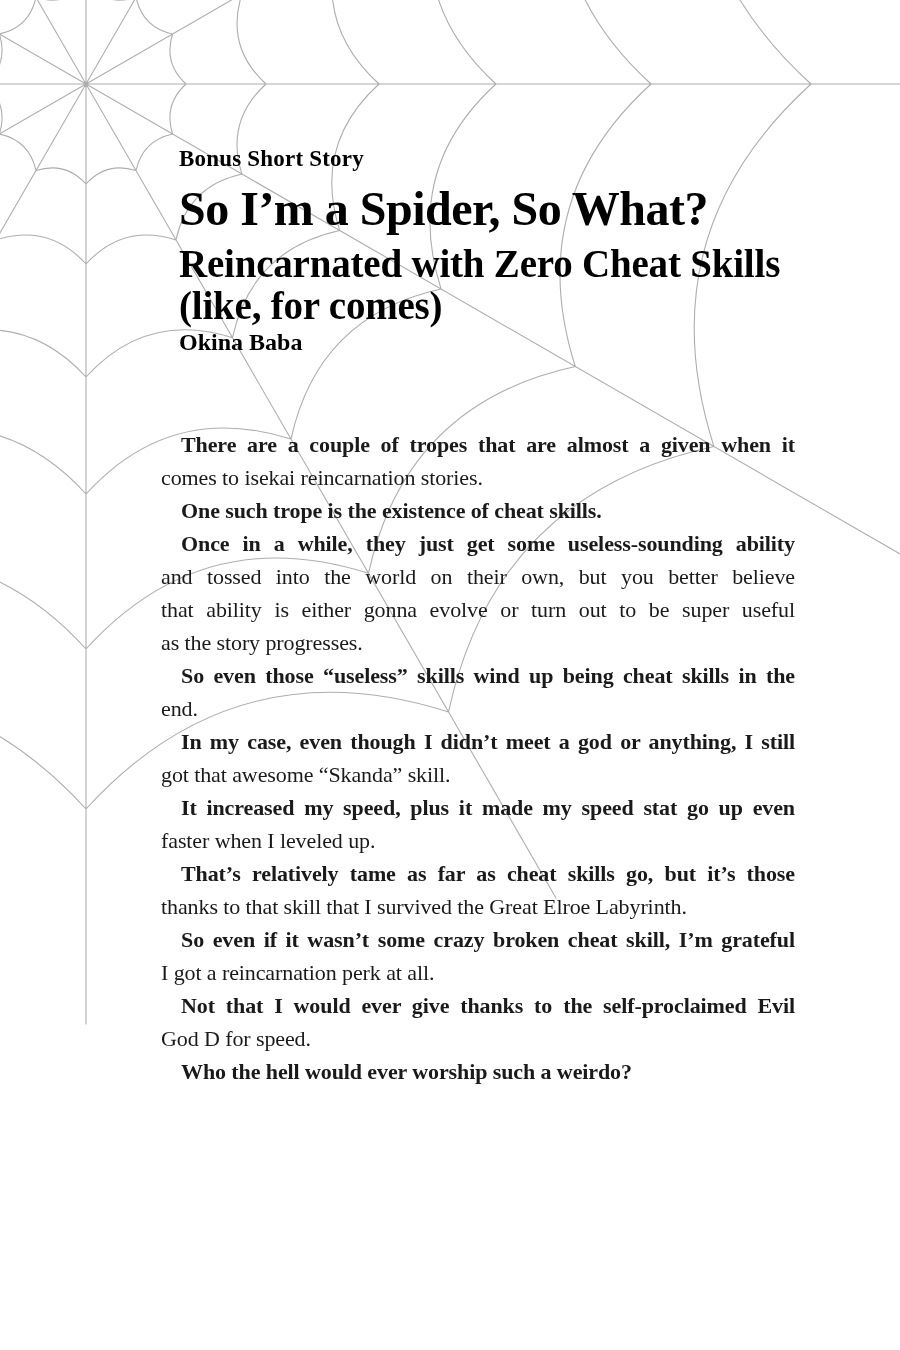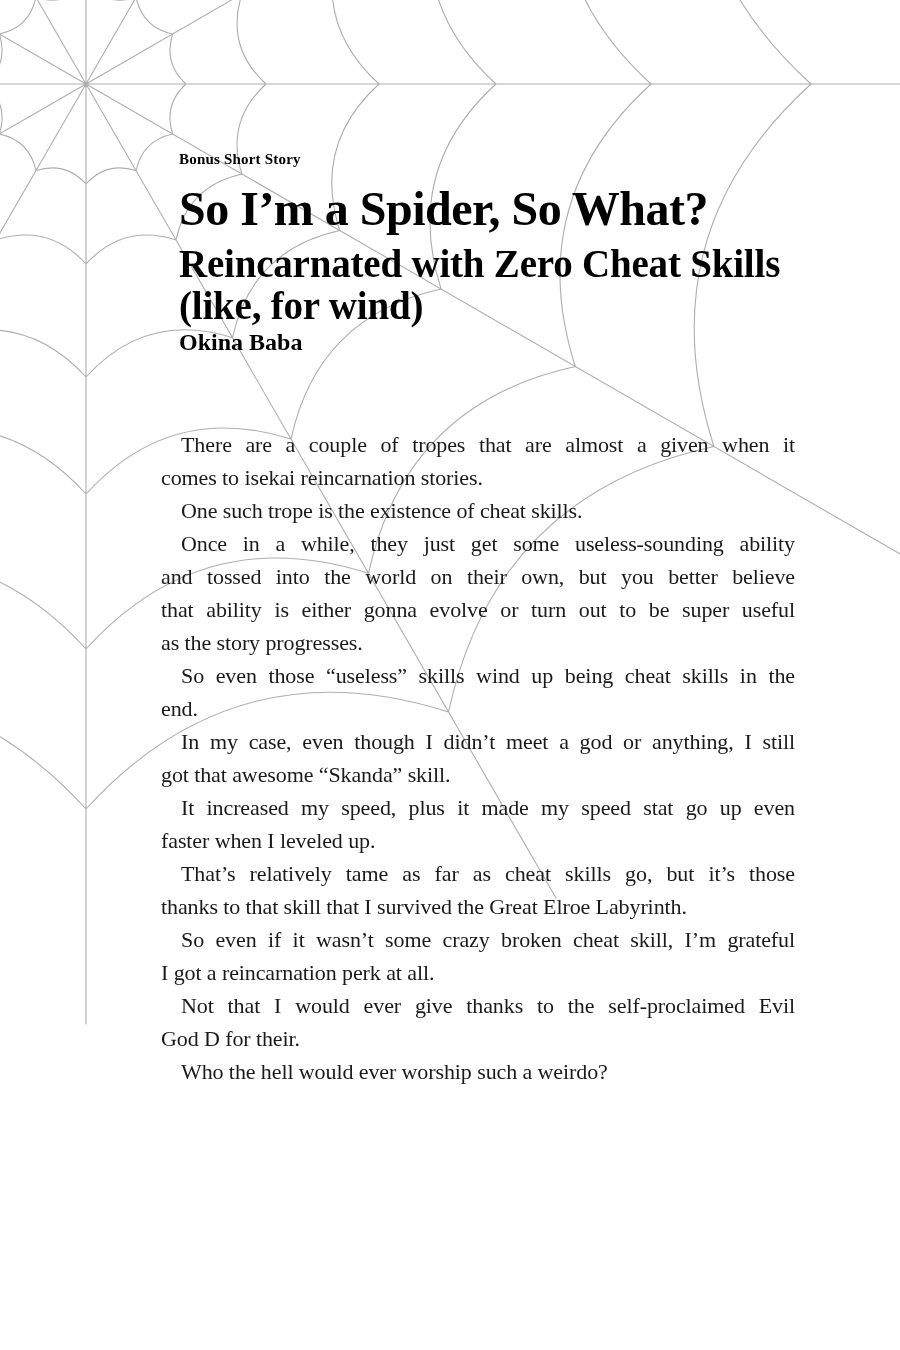--- a/index.html
+++ b/index.html
@@ -17,21 +17,21 @@
     width: 900px; height: 1350px;
     pointer-events: none;
   }
   .header {
     position: absolute;
     left: 179px;
     top: 147px;
     color: #000;
   }
   .kicker {
-    font-size: 15px;
+    font-size: 23px;
     line-height: 24px;
     font-weight: bold;
     letter-spacing: 0.2px;
   }
   .title {
     margin: 10px 0 0 0;
     font-size: 48px;
     line-height: 56px;
     font-weight: bold;
     letter-spacing: -0.5px;
@@ -59,38 +59,38 @@
     line-height: 33px;
     color: #1a1a1a;
     letter-spacing: -0.1px;
   }
   .story .line {
     text-align: justify;
     text-align-last: justify;
     height: 33px;
     overflow: visible;
   }
-  .story .line.para-start { text-indent: 20px; }
+  .story .line.para-start { text-indent: 20px; font-weight: bold; }
   .story .line.para-end { text-align-last: left; }
 </style>
 </head>
 <body>
 
 <div class="page">
 
   <svg class="web" viewBox="0 0 900 1350" aria-hidden="true">
       <path d="M86.0 84.0L1026.0 84.0M86.0 84.0L900.1 554.0M86.0 84.0L556.0 898.1M86.0 84.0L86.0 1024.0M86.0 84.0L-384.0 898.1M86.0 84.0L-728.1 554.0M86.0 84.0L-854.0 84.0M86.0 84.0L-728.1 -386.0M86.0 84.0L-384.0 -730.1M86.0 84.0L86.0 -856.0M86.0 84.0L556.0 -730.1M86.0 84.0L900.1 -386.0M186.0 84.0Q163.3 104.7 172.6 134.0M172.6 134.0Q142.6 140.6 136.0 170.6M136.0 170.6Q106.7 161.3 86.0 184.0M86.0 184.0Q65.3 161.3 36.0 170.6M36.0 170.6Q29.4 140.6 -0.6 134.0M-0.6 134.0Q8.7 104.7 -14.0 84.0M-14.0 84.0Q8.7 63.3 -0.6 34.0M-0.6 34.0Q29.4 27.4 36.0 -2.6M36.0 -2.6Q65.3 6.7 86.0 -16.0M86.0 -16.0Q106.7 6.7 136.0 -2.6M136.0 -2.6Q142.6 27.4 172.6 34.0M172.6 34.0Q163.3 63.3 186.0 84.0M266.0 84.0Q225.1 121.3 241.9 174.0M241.9 174.0Q187.8 185.8 176.0 239.9M176.0 239.9Q123.3 223.1 86.0 264.0M86.0 264.0Q48.7 223.1 -4.0 239.9M-4.0 239.9Q-15.8 185.8 -69.9 174.0M-69.9 174.0Q-53.1 121.3 -94.0 84.0M-94.0 84.0Q-53.1 46.7 -69.9 -6.0M-69.9 -6.0Q-15.8 -17.8 -4.0 -71.9M-4.0 -71.9Q48.7 -55.1 86.0 -96.0M86.0 -96.0Q123.3 -55.1 176.0 -71.9M176.0 -71.9Q187.8 -17.8 241.9 -6.0M241.9 -6.0Q225.1 46.7 266.0 84.0M379.0 84.0Q312.4 144.7 339.7 230.5M339.7 230.5Q251.7 249.7 232.5 337.7M232.5 337.7Q146.7 310.4 86.0 377.0M86.0 377.0Q25.3 310.4 -60.5 337.7M-60.5 337.7Q-79.7 249.7 -167.7 230.5M-167.7 230.5Q-140.4 144.7 -207.0 84.0M-207.0 84.0Q-140.4 23.3 -167.7 -62.5M-167.7 -62.5Q-79.7 -81.7 -60.5 -169.7M-60.5 -169.7Q25.3 -142.4 86.0 -209.0M86.0 -209.0Q146.7 -142.4 232.5 -169.7M232.5 -169.7Q251.7 -81.7 339.7 -62.5M339.7 -62.5Q312.4 23.3 379.0 84.0M496.0 84.0Q402.8 168.9 441.1 289.0M441.1 289.0Q317.9 315.9 291.0 439.1M291.0 439.1Q170.9 400.8 86.0 494.0M86.0 494.0Q1.1 400.8 -119.0 439.1M-119.0 439.1Q-145.9 315.9 -269.1 289.0M-269.1 289.0Q-230.8 168.9 -324.0 84.0M-324.0 84.0Q-230.8 -0.9 -269.1 -121.0M-269.1 -121.0Q-145.9 -147.9 -119.0 -271.1M-119.0 -271.1Q1.1 -232.8 86.0 -326.0M86.0 -326.0Q170.9 -232.8 291.0 -271.1M291.0 -271.1Q317.9 -147.9 441.1 -121.0M441.1 -121.0Q402.8 -0.9 496.0 84.0M368.5 -405.3Q405.6 -235.6 575.3 -198.5M575.3 -198.5Q522.6 -33.0 651.0 84.0M651.0 84.0Q522.6 201.0 575.3 366.5M575.3 366.5Q405.6 403.6 368.5 573.3M368.5 573.3Q203.0 520.6 86.0 649.0M86.0 649.0Q-31.0 520.6 -196.5 573.3M-196.5 573.3Q-233.6 403.6 -403.3 366.5M-403.3 366.5Q-350.6 201.0 -479.0 84.0M713.9 -278.5Q646.2 -66.1 811.0 84.0M811.0 84.0Q646.2 234.1 713.9 446.5M713.9 446.5Q496.1 494.1 448.5 711.9M448.5 711.9Q236.1 644.2 86.0 809.0M86.0 809.0Q-64.1 644.2 -276.5 711.9M-276.5 711.9Q-324.1 494.1 -541.9 446.5" fill="none" stroke="#aeaeae" stroke-width="1.1" stroke-linecap="round"></path>
     </svg>
 
   <header class="header">
     <div class="kicker">Bonus Short Story</div>
     <h1 class="title">So I’m a Spider, So What?</h1>
     <div class="subtitle">
       <div class="subtitle-line">Reincarnated with Zero Cheat Skills</div>
-      <div class="subtitle-line">(like, for wind)</div>
+      <div class="subtitle-line">(like, for comes)</div>
     </div>
     <div class="author">Okina Baba</div>
   </header>
 
   <main class="story">
       <div class="paragraph">
         <div class="line para-start">There are a couple of tropes that are almost a given when it</div>
         <div class="line para-end">comes to isekai reincarnation stories.</div>
       </div>
       <div class="paragraph">
@@ -117,20 +117,20 @@
       <div class="paragraph">
         <div class="line para-start">That’s relatively tame as far as cheat skills go, but it’s those</div>
         <div class="line para-end">thanks to that skill that I survived the Great Elroe Labyrinth.</div>
       </div>
       <div class="paragraph">
         <div class="line para-start">So even if it wasn’t some crazy broken cheat skill, I’m grateful</div>
         <div class="line para-end">I got a reincarnation perk at all.</div>
       </div>
       <div class="paragraph">
         <div class="line para-start">Not that I would ever give thanks to the self-proclaimed Evil</div>
-        <div class="line para-end">God D for their.</div>
+        <div class="line para-end">God D for speed.</div>
       </div>
       <div class="paragraph">
         <div class="line para-start para-end">Who the hell would ever worship such a weirdo?</div>
       </div>
     </main>
 
 </div>
 
 </body></html>

